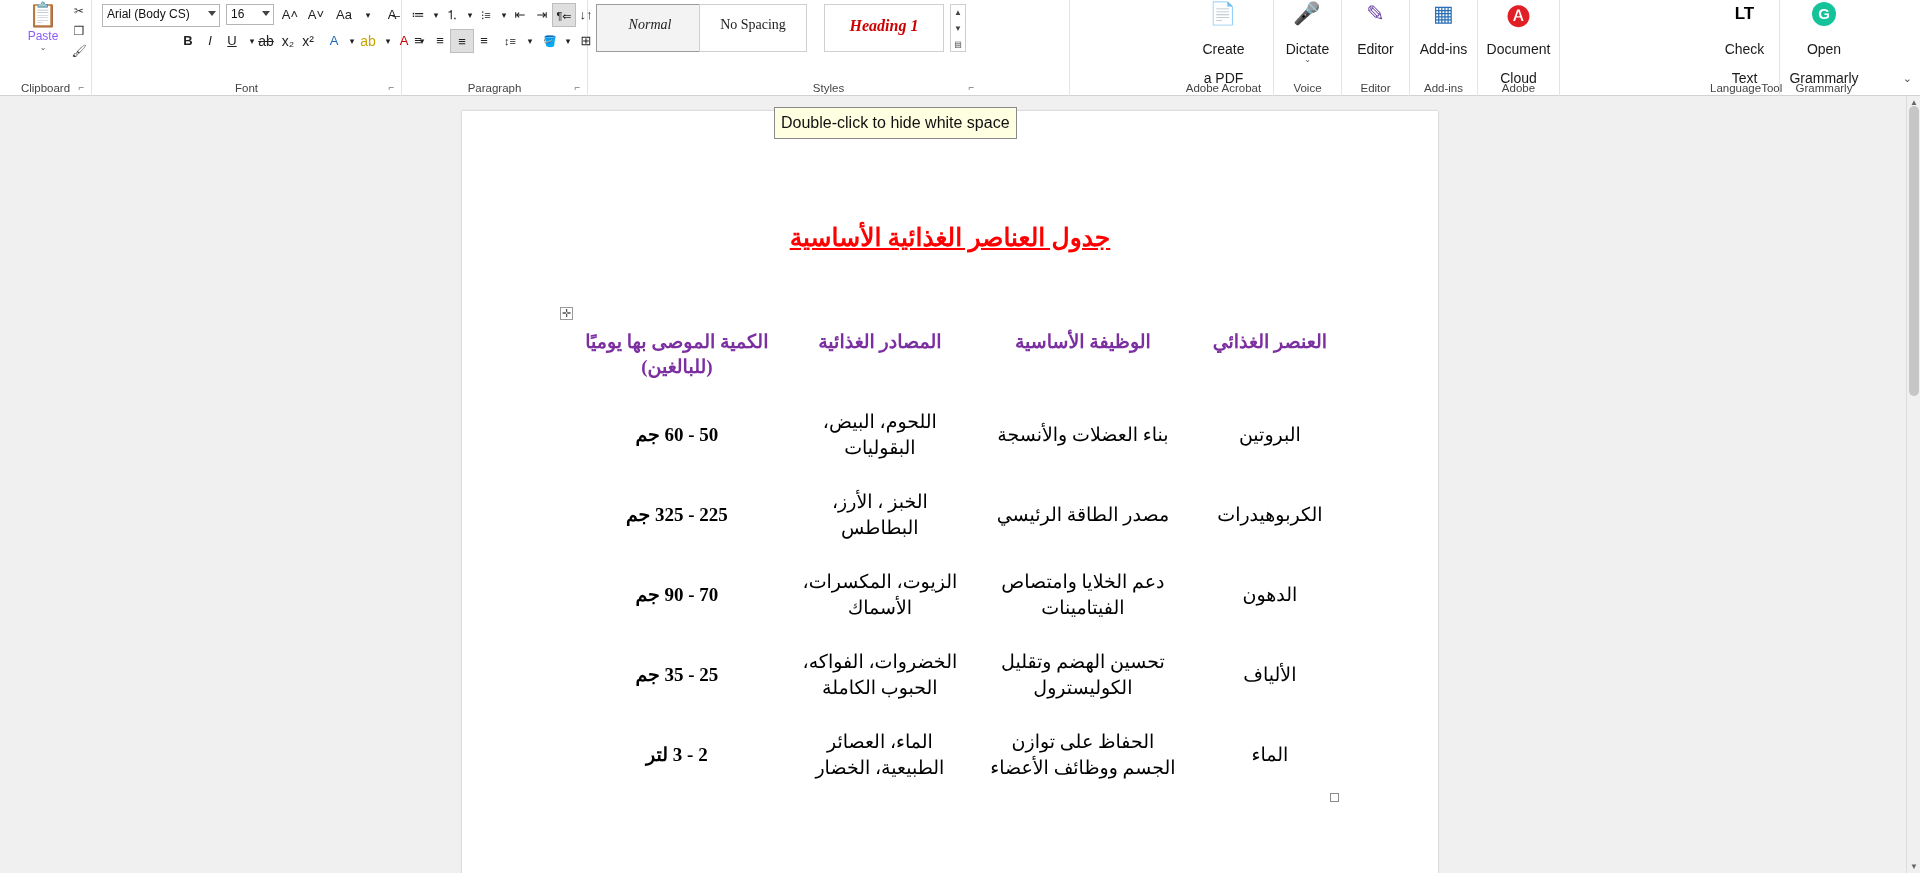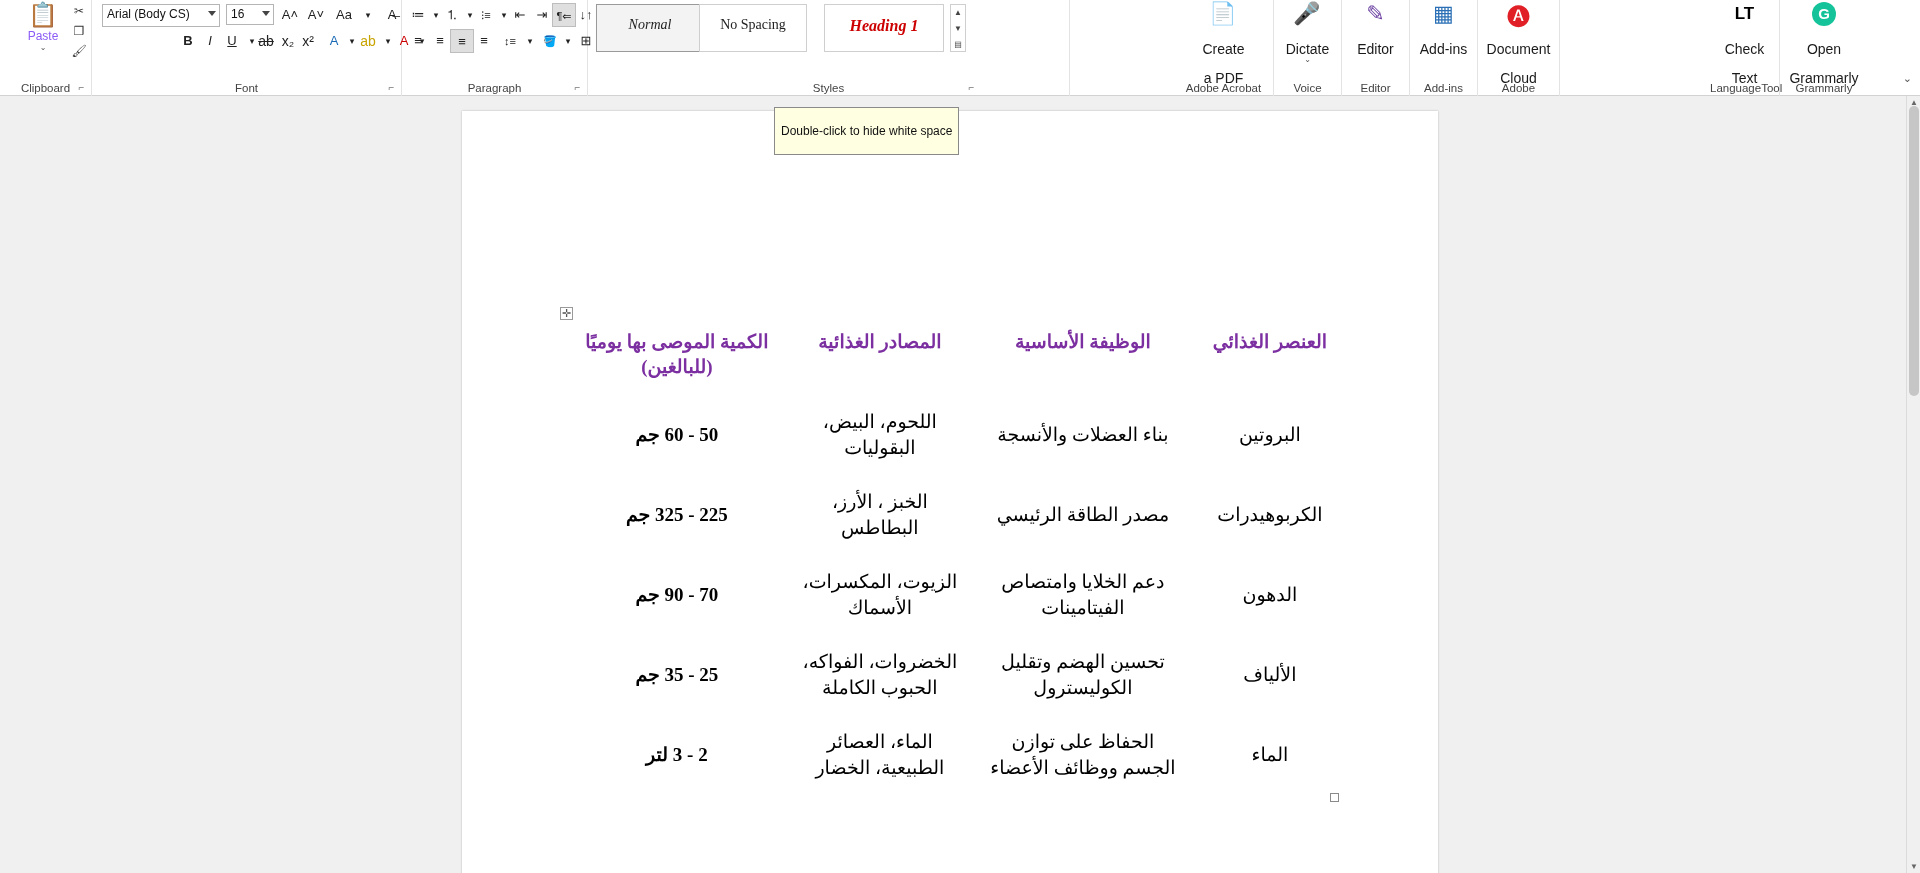--- a/index.html
+++ b/index.html
@@ -138,21 +138,21 @@
     position: absolute; left: 0; top: 96px; width: 1920px; height: 777px;
     background: #f0f0f0; overflow: hidden;
   }
   .page {
     position: absolute; left: 462px; top: 15px; width: 976px; height: 770px;
     background: #ffffff; box-shadow: 0 0 2px rgba(0,0,0,.25);
   }
   .tooltip {
     position: absolute; left: 774px; top: 11px;
     background: #ffffe1; border: 1px solid #8a8a8a;
-    font-size: 12px; color: #111; padding: 16px 6px; white-space: nowrap;
+    font-size: 16px; color: #111; padding: 6px 6px; white-space: nowrap;
     z-index: 5;
   }
 
   .doc-title {
     position: absolute; top: 112px; left: 0; width: 100%;
     text-align: center; color: #ff0000; font-weight: bold;
     font-size: 25px; font-family: "Liberation Serif", serif;
     text-decoration: underline; direction: rtl;
   }
 
@@ -363,20 +363,21 @@
   <div class="ribbon-collapse">⌄</div>
  </div>
 </div>
 
 <div class="doc-area">
 
   <div class="tooltip">Double-click to hide white space</div>
 
   <div class="page">
 
+    <div class="doc-title">جدول العناصر الغذائية الأساسية</div>
 
     <div class="tbl-handle">✛</div>
 
     <table class="nutri">
       <thead>
         <tr>
           <th style="width:150px">العنصر الغذائي</th>
           <th style="width:200px">الوظيفة الأساسية</th>
           <th style="width:180px">المصادر الغذائية</th>
           <th style="width:200px">الكمية الموصى بها يوميًا (للبالغين)</th>

